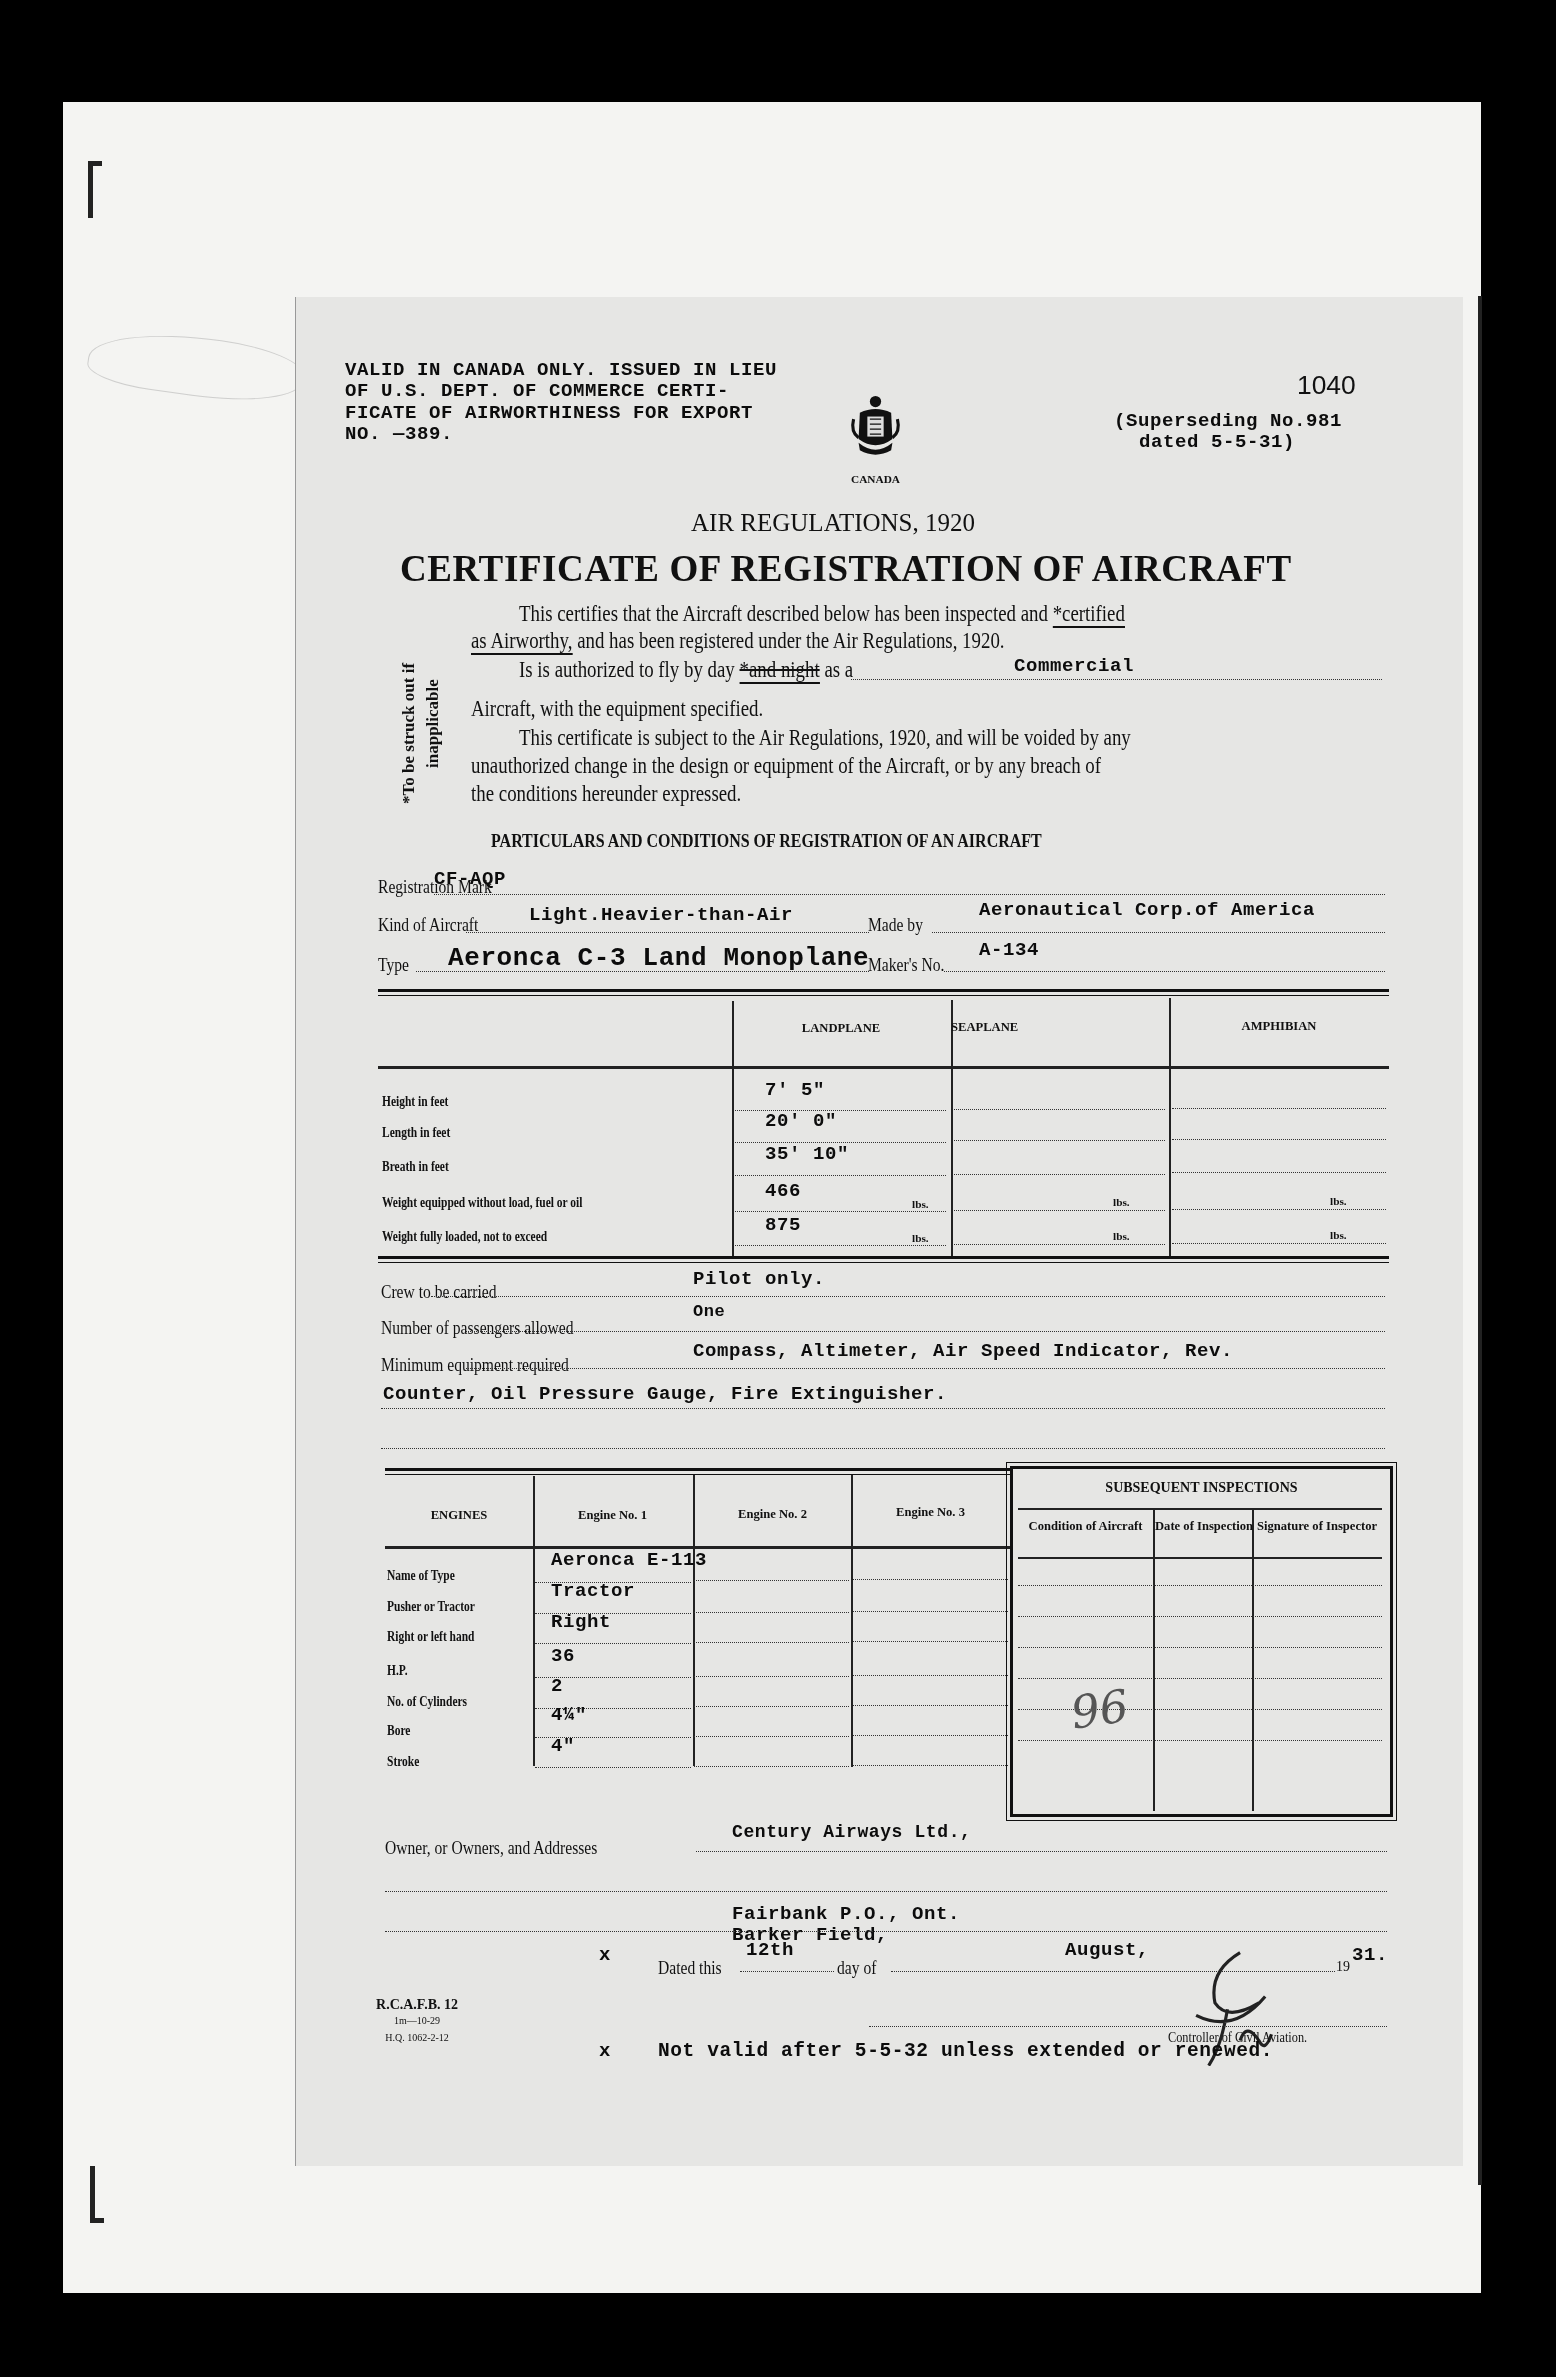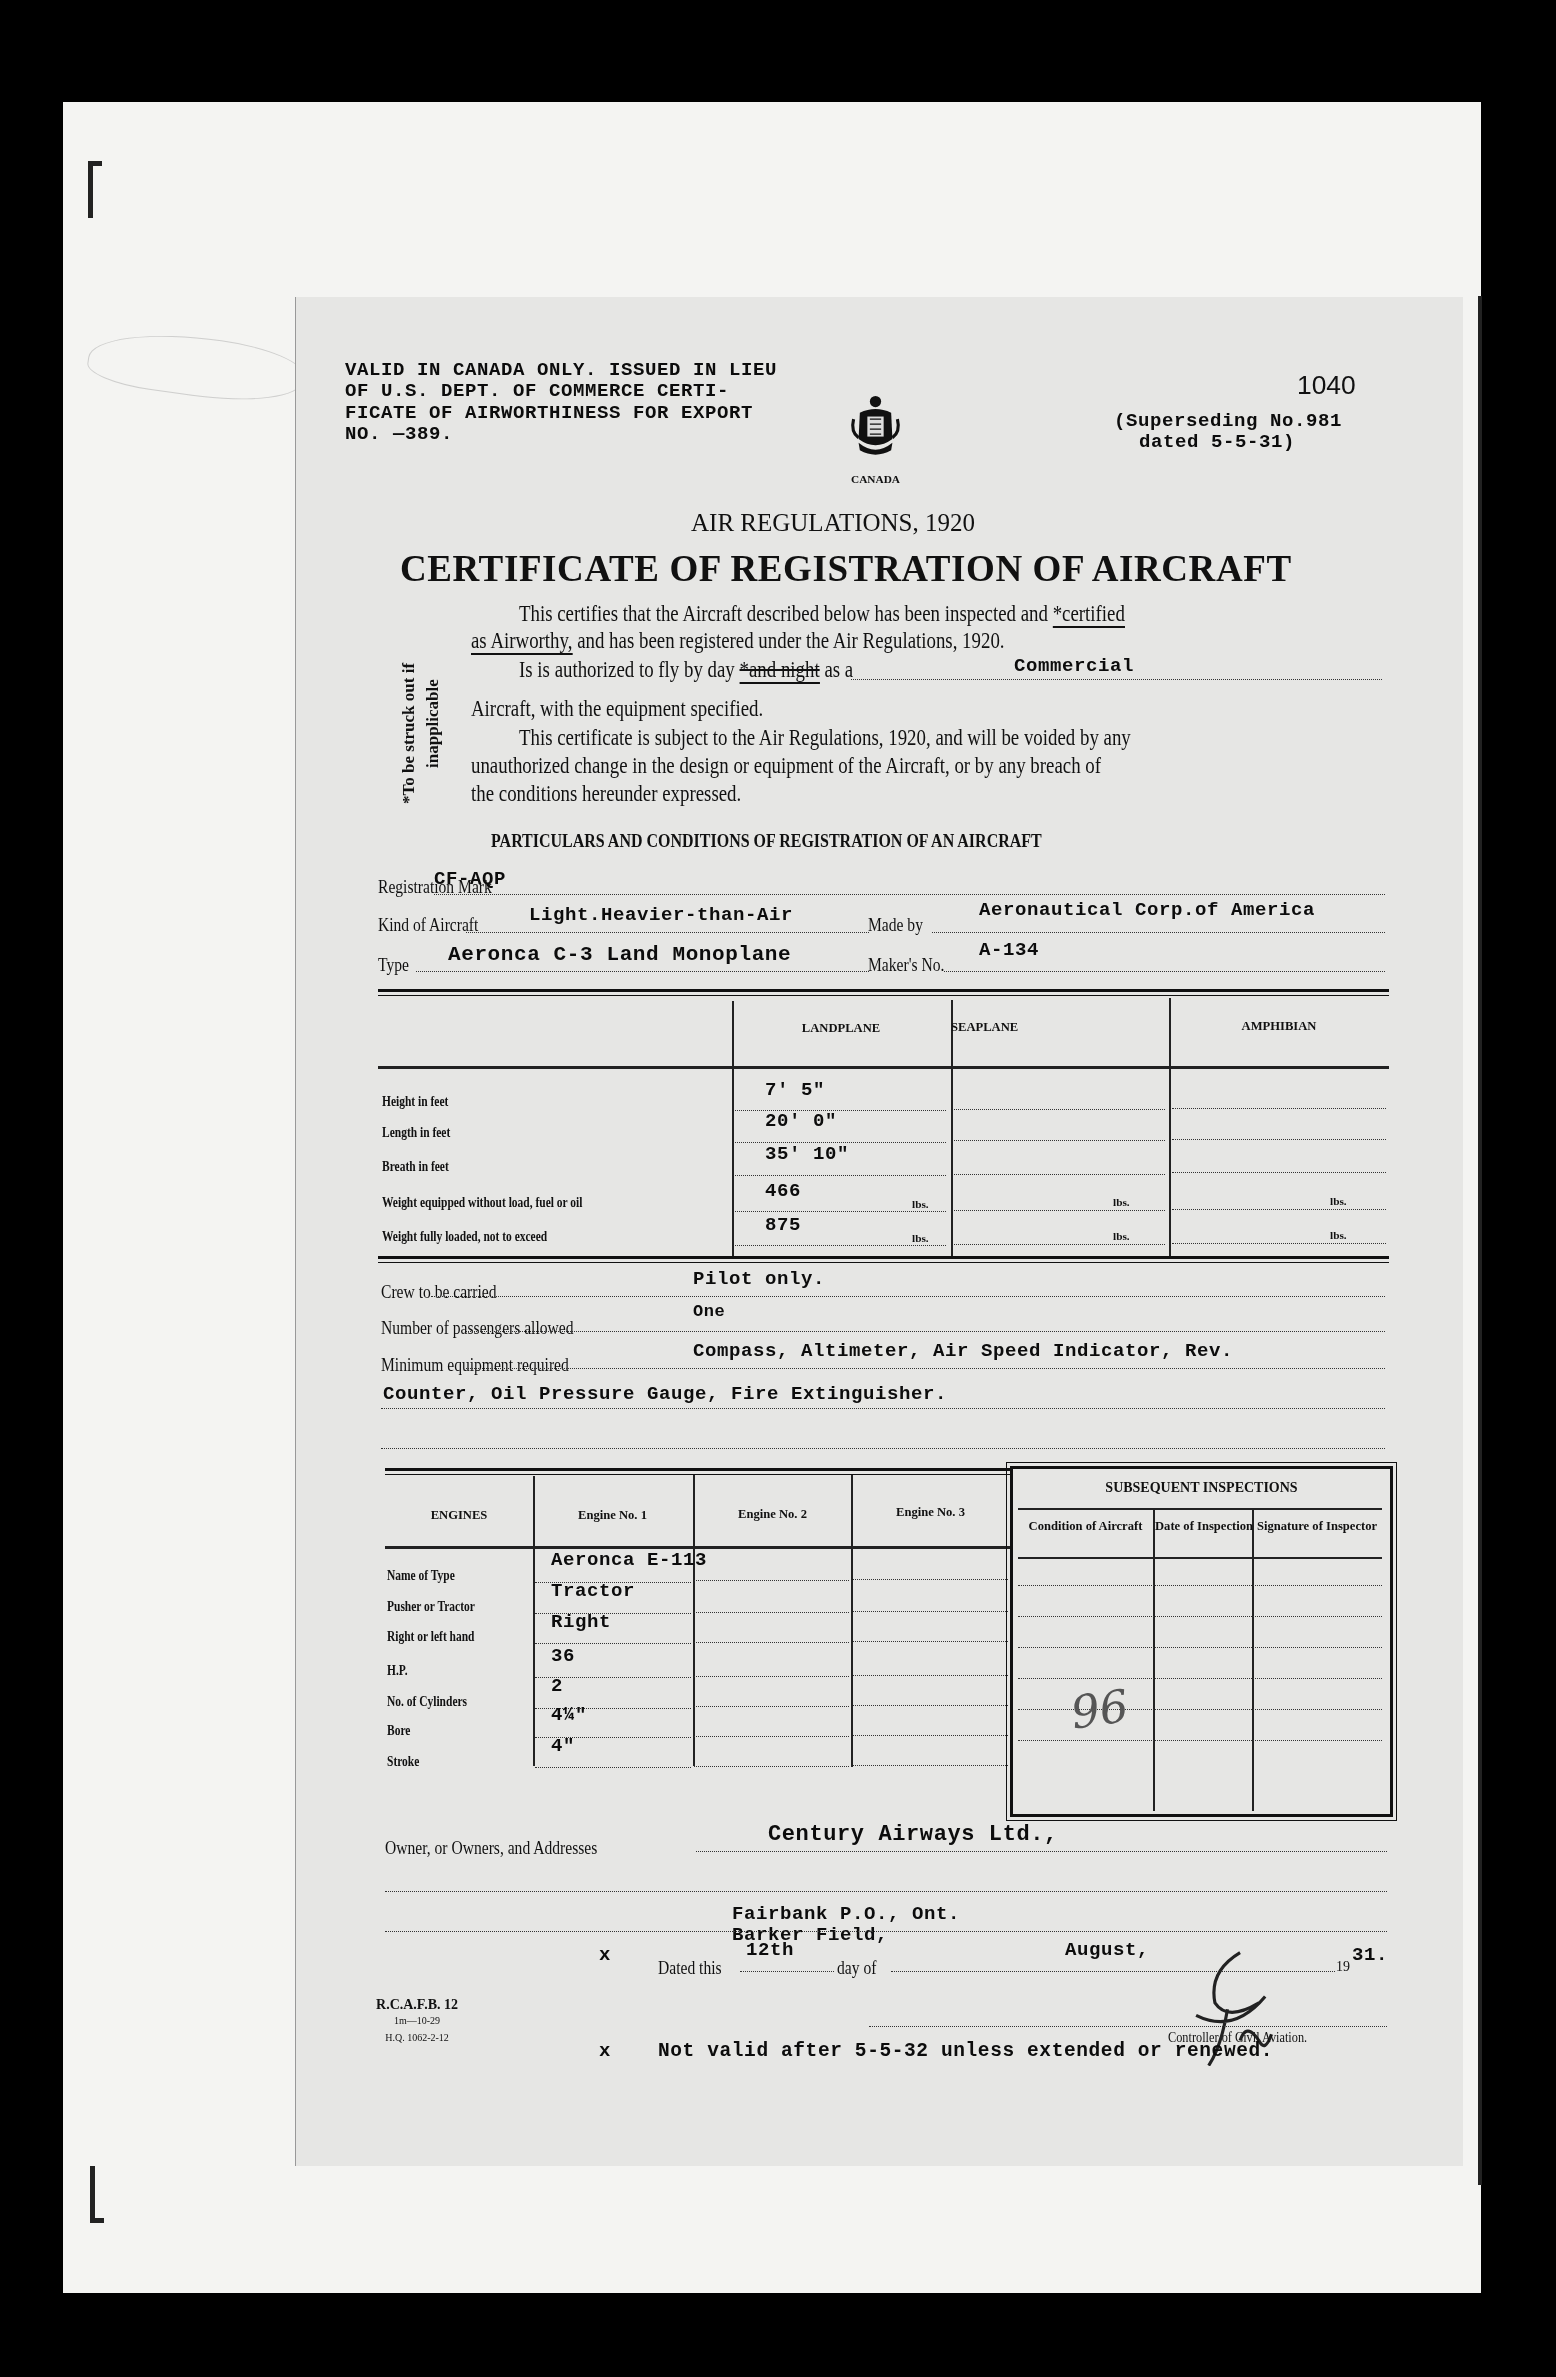--- a/index.html
+++ b/index.html
@@ -96,21 +96,21 @@
 
 <div class="abs serif cond" style="left:378px;top:914px;font-size:19px">Kind of Aircraft</div>
 <div class="abs dots" style="left:466px;top:932px;width:403px"></div>
 <div class="abs tw" style="left:529px;top:904px;font-size:19px">Light.Heavier-than-Air</div>
 <div class="abs serif cond" style="left:868px;top:914px;font-size:19px">Made by</div>
 <div class="abs dots" style="left:932px;top:932px;width:453px"></div>
 <div class="abs tw" style="left:979px;top:899px;font-size:19px">Aeronautical Corp.of  America</div>
 
 <div class="abs serif cond" style="left:378px;top:954px;font-size:19px">Type</div>
 <div class="abs dots" style="left:416px;top:971px;width:453px"></div>
-<div class="abs tw" style="left:448px;top:943px;font-size:21px">Aeronca C-3 Land Monoplane</div>
+<div class="abs tw" style="left:448px;top:943px;font-size:26px">Aeronca C-3 Land Monoplane</div>
 <div class="abs serif cond" style="left:868px;top:954px;font-size:19px">Maker's No.</div>
 <div class="abs dots" style="left:944px;top:971px;width:441px"></div>
 <div class="abs tw" style="left:979px;top:939px;font-size:19px">A-134</div>
 
 <div class="abs rule2" style="left:378px;top:989px;width:1011px"></div>
 <div class="vline" style="left:732px;top:1001px;height:258px"></div>
 <div class="vline" style="left:951px;top:1000px;height:259px"></div>
 <div class="vline" style="left:1169px;top:998px;height:259px"></div>
 <div class="hline" style="left:378px;top:1066px;width:1011px"></div>
 <div class="abs serif small" style="left:732px;top:1021px;width:218px;text-align:center">LANDPLANE</div>
@@ -225,21 +225,21 @@
   <div class="abs dots" style="left:5px;top:147px;width:364px"></div>
   <div class="abs dots" style="left:5px;top:178px;width:364px"></div>
   <div class="abs dots" style="left:5px;top:209px;width:364px"></div>
   <div class="abs dots" style="left:5px;top:240px;width:364px"></div>
   <div class="abs dots" style="left:5px;top:271px;width:364px"></div>
   <div style="position:absolute;left:58px;top:214px;font-family:'DejaVu Serif',serif;font-style:italic;font-size:45px;color:#555;transform:rotate(-8deg)">96</div>
 </div>
 
 <div class="abs serif cond" style="left:385px;top:1837px;font-size:19px">Owner, or Owners, and Addresses</div>
 <div class="abs dots" style="left:696px;top:1851px;width:691px"></div>
-<div class="abs tw" style="left:768px;top:1822px;font-size:22px">Century Airways Ltd.,</div>
+<div class="abs tw" style="left:732px;top:1822px;font-size:18px">Century Airways Ltd.,</div>
 <div class="abs dots" style="left:385px;top:1891px;width:1002px"></div>
 <div class="abs tw" style="left:732px;top:1924px;font-size:19px">Barker Field,</div>
 <div class="abs dots" style="left:385px;top:1931px;width:1002px"></div>
 <div class="abs tw" style="left:732px;top:1903px;font-size:19px">Fairbank P.O., Ont.</div>
 
 <div class="abs tw" style="left:599px;top:1944px;font-size:19px">x</div>
 <div class="abs serif cond" style="left:658px;top:1957px;font-size:19px">Dated this</div>
 <div class="abs dots" style="left:740px;top:1971px;width:94px"></div>
 <div class="abs tw" style="left:746px;top:1939px;font-size:19px">12th</div>
 <div class="abs serif cond" style="left:837px;top:1957px;font-size:19px">day of</div>

